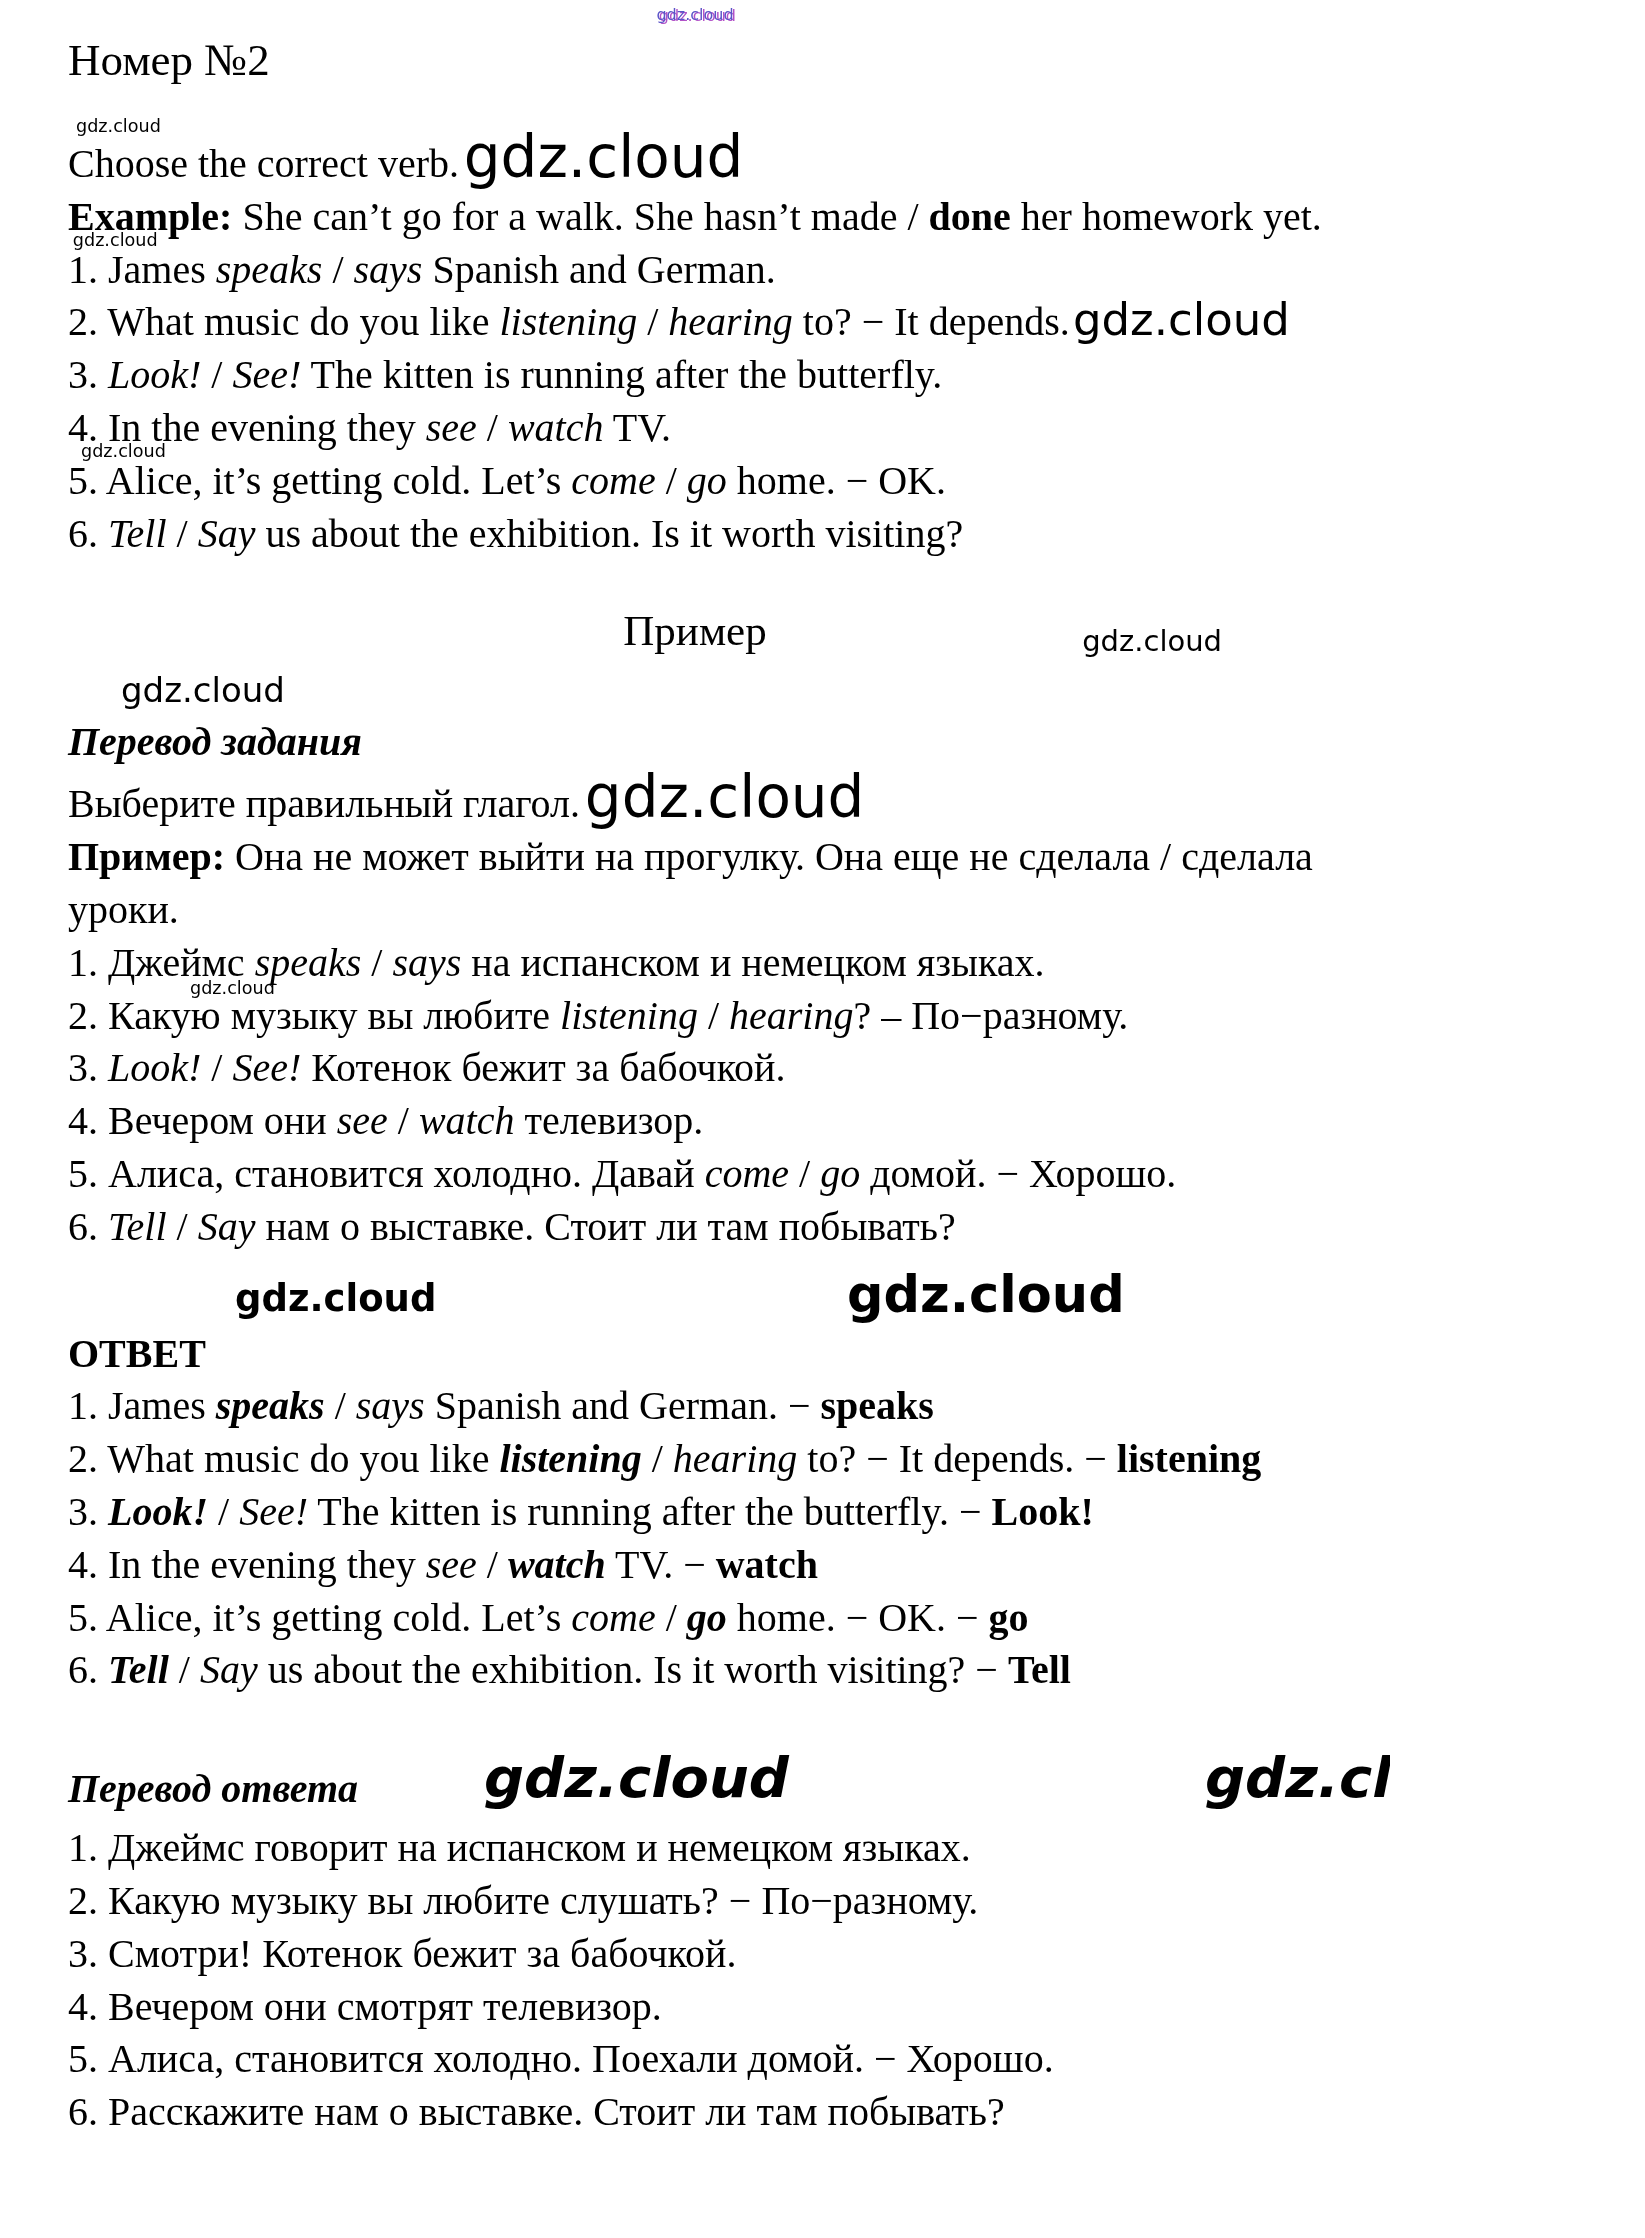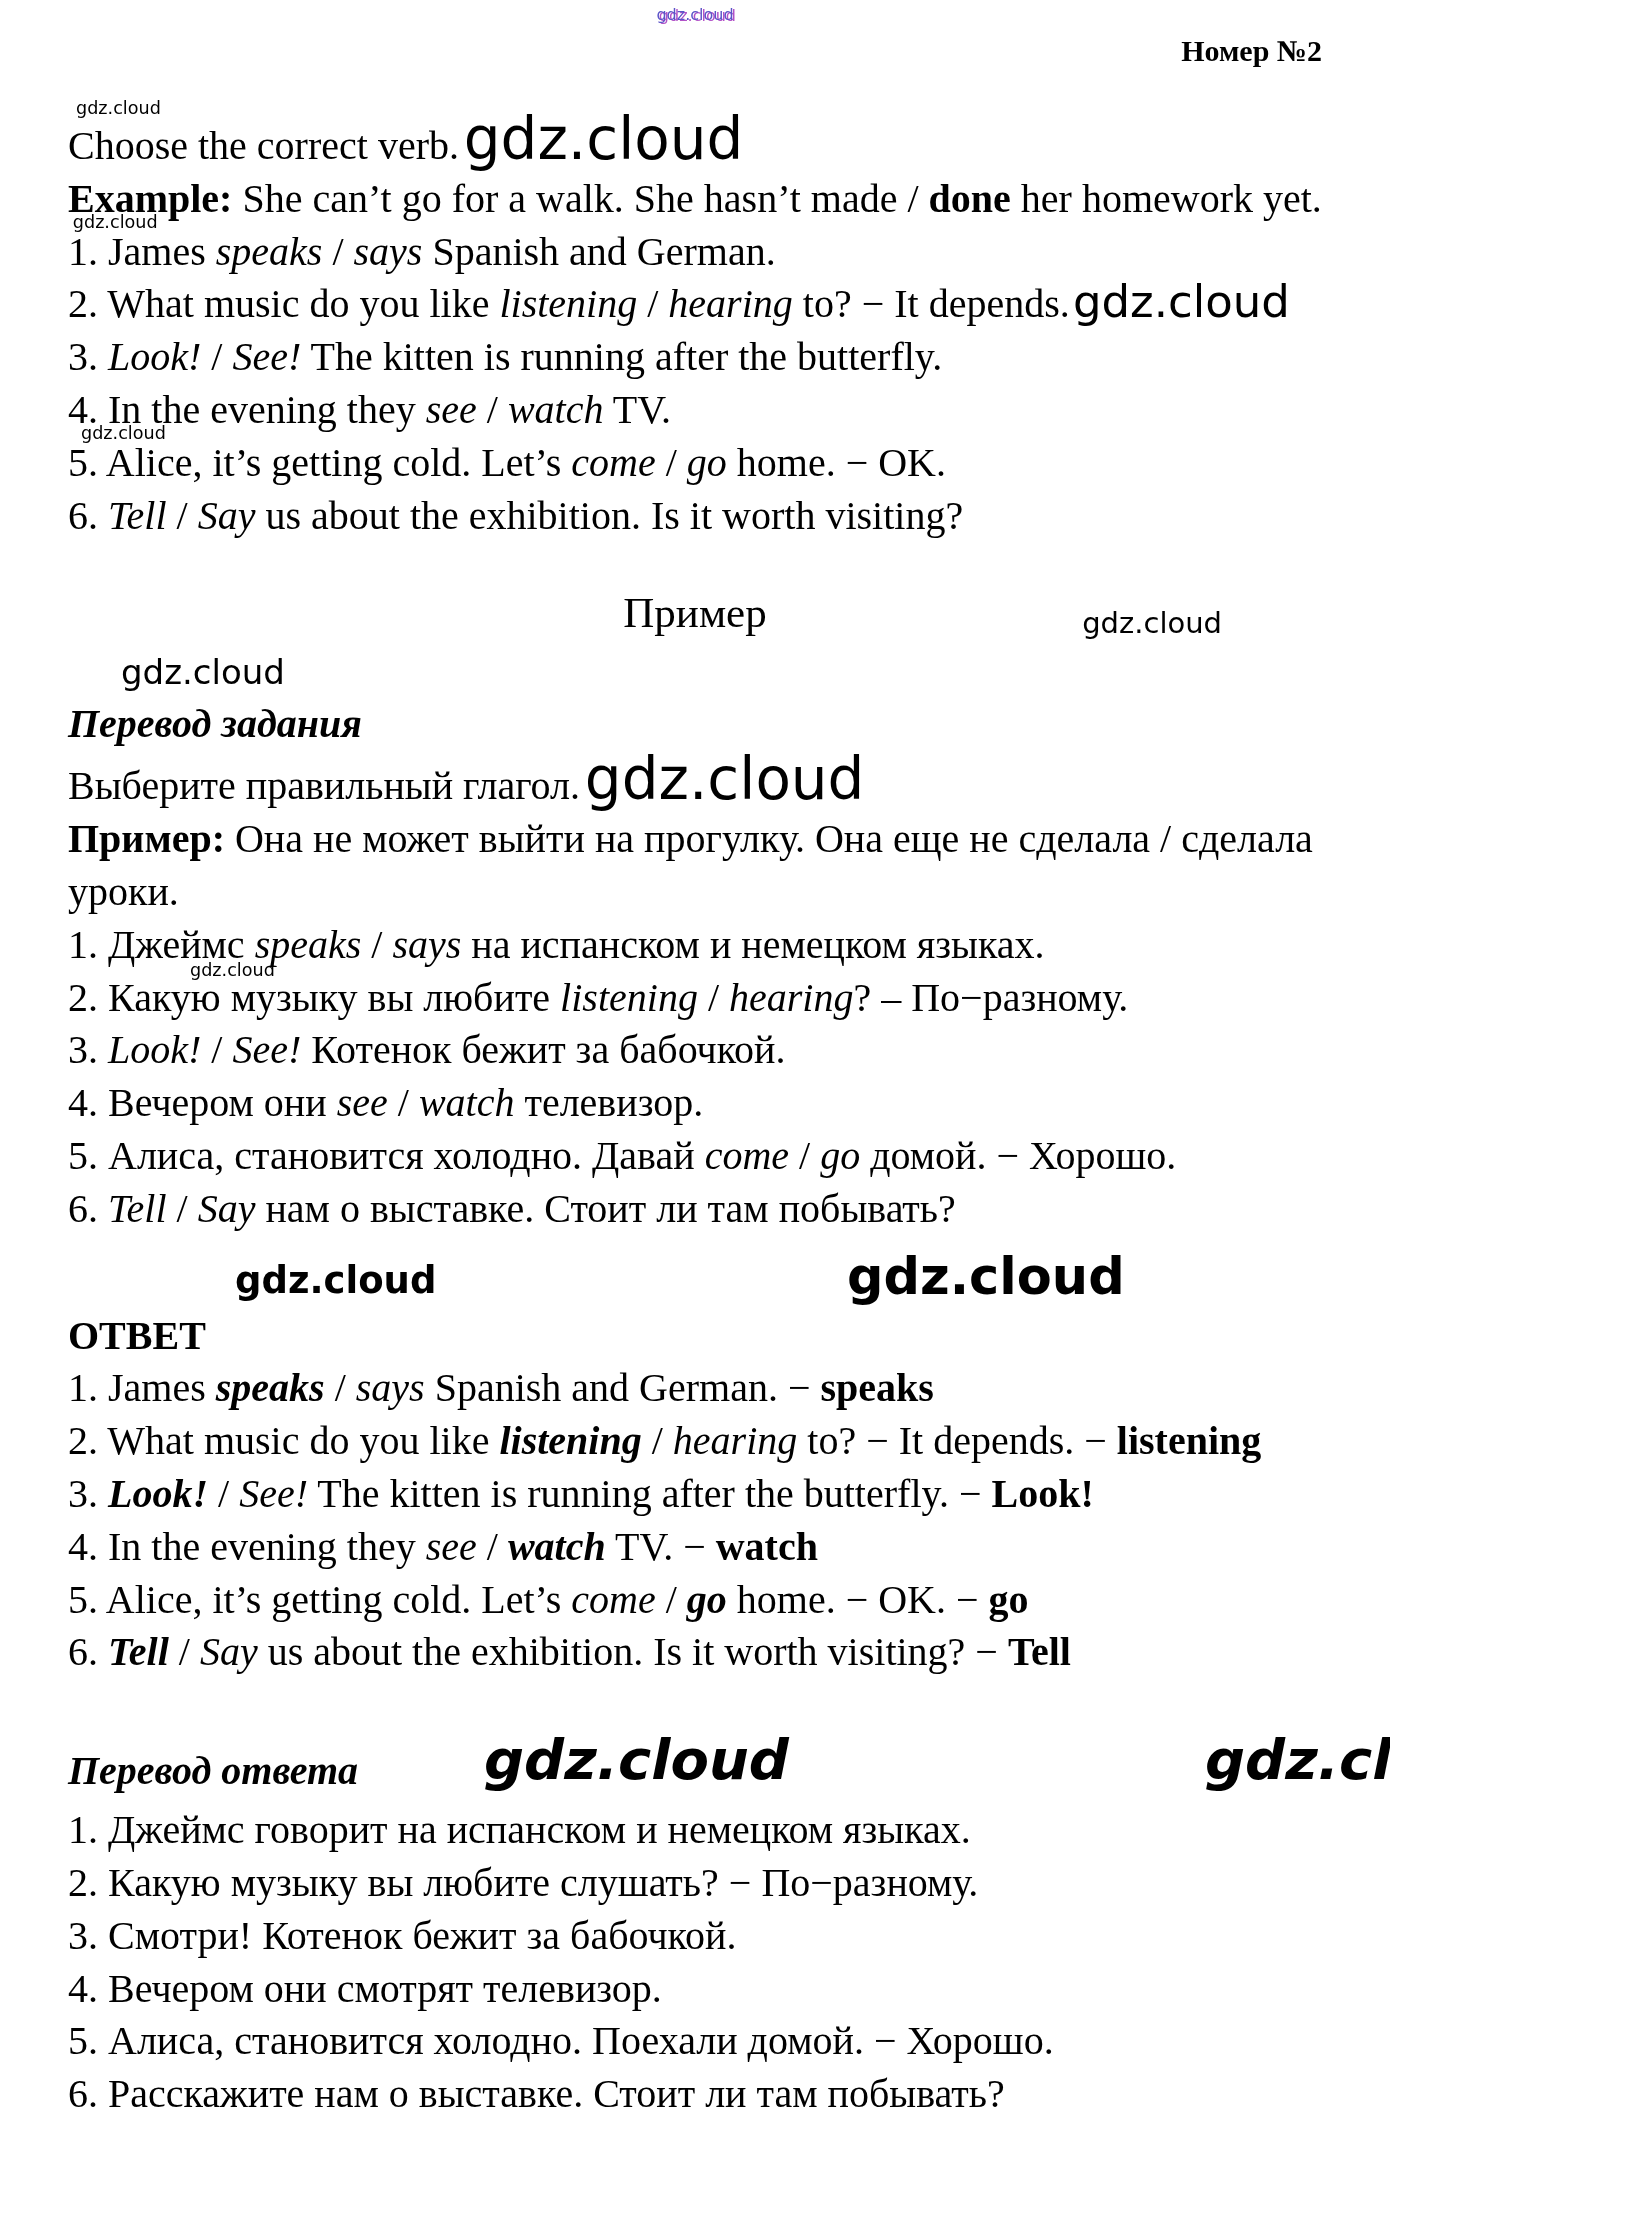--- a/index.html
+++ b/index.html
@@ -13,21 +13,21 @@
     font-size:40px;
     overflow:hidden;
   }
   .content { padding:34px 68px 0 68px; }
   p, h1, h2, h3 { margin:0; }
   .line { line-height:1.32; position:relative; }
   .b  { font-weight:bold;margin-top:42px; }
   .i  { font-style:italic; }
   .bi { font-weight:bold; font-style:italic; }
 
-  .doc-title { text-align:right; font-weight:bold; font-size:30px; margin-bottom:42px; }
+  .doc-title { text-align:left; font-weight:normal; font-size:45px; margin-bottom:42px; }
 
   .section-heading { text-align:center; font-weight:normal; font-size:43px; margin-top:46px; position:relative; }
   .subheading-bi { font-weight:bold; font-style:italic; font-size:40px; line-height:1.32; position:relative; }
   .heading-b { font-weight:bold; font-size:40px; line-height:1.32; position:relative; }
 
   .answer-heading { margin-top:74px; }
   .answer-translation-title { margin-top:66px; margin-bottom:6.4px; }
   .task-translation-title { margin-top:3px; }
 
   

